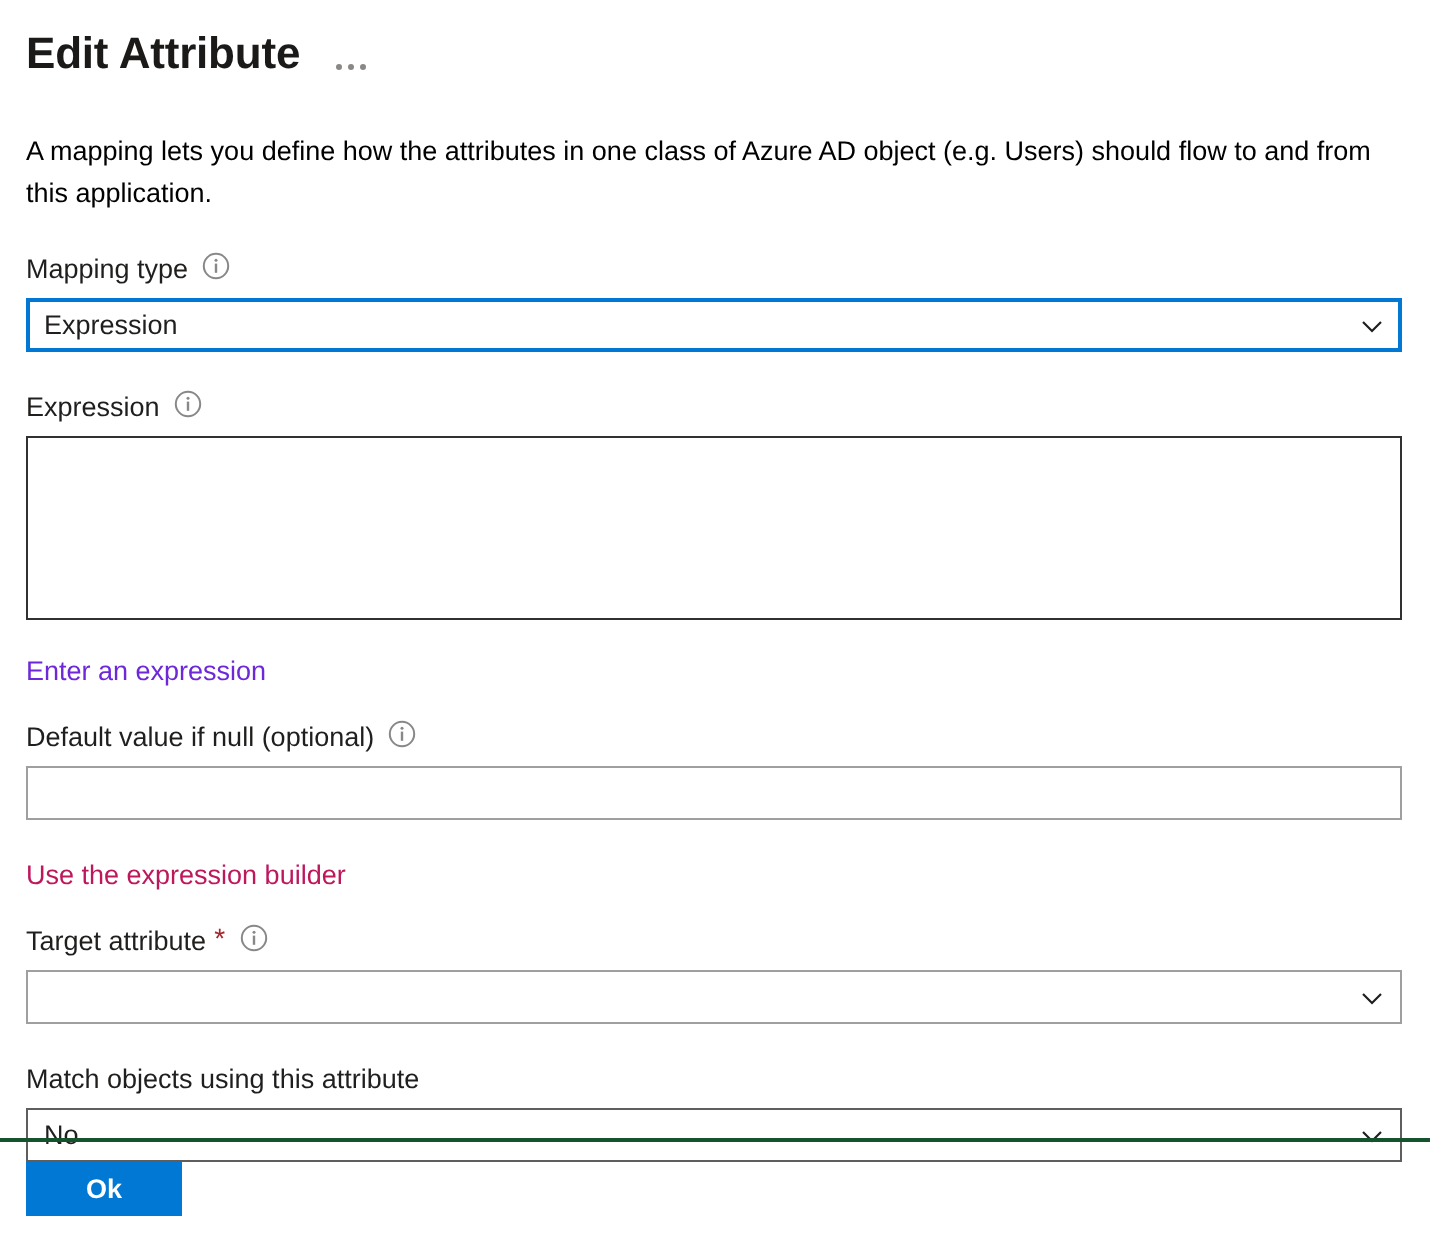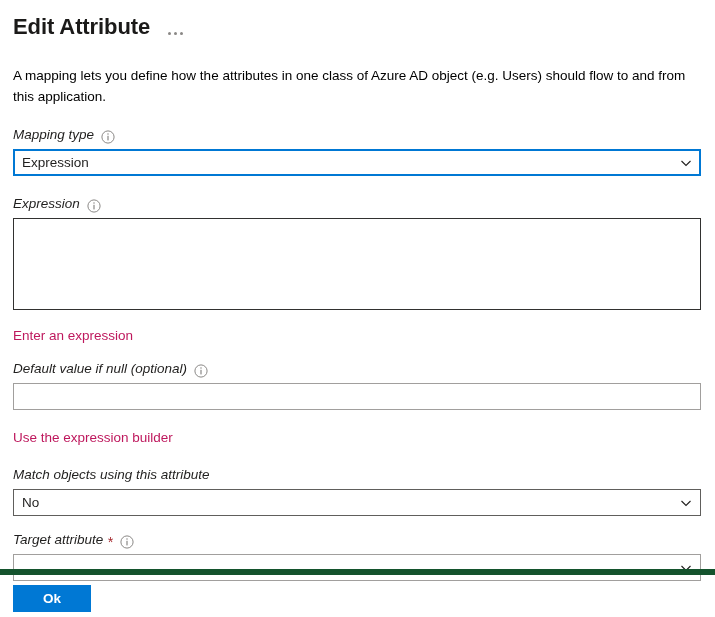--- a/index.html
+++ b/index.html
@@ -64,26 +64,25 @@
     margin: 17px 0 0 0;
     max-width: 680px;
   }
 
   
   .field-block { margin-top: 19px; }
   .field-block.tight { margin-top: 15px; }
 
   .field-label {
     display: flex;
-    align-items: flex-end;
+    align-items: flex-start;
     font-size: 13.5px;
     line-height: 18px;
     color: #201f1e;
     margin-bottom: 5px;
-    font-style: italic;
   }
   .req-star {
     color: #a4262c;
     margin-left: 4px;
     font-size: 14px;
     line-height: 14px;
   }
 
   .info-icon {
     display: inline-flex;
@@ -148,42 +147,42 @@
     color: #201f1e;
     padding: 6px 8px;
     resize: none;
     outline: none;
     display: block;
   }
 
   .helper-text {
     font-size: 13.5px;
     line-height: 18px;
-    color: #be185d;
+    color: #6d28d9;
     margin-top: 17px;
   }
 
   .link {
     display: inline-block;
     font-size: 13.5px;
     line-height: 18px;
     color: #be185d;
     text-decoration: none;
     margin-top: 19px;
     cursor: pointer;
   }
 
   
   .footer {
     position: absolute;
     left: 0;
     right: 0;
     bottom: 0;
     height: 48px;
-    border-top: 6px solid #14532d;
+    border-top: 2px solid #14532d;
     padding: 10px 13px;
   }
   .ok-button {
     width: 78px;
     height: 27px;
     background: #0078d4;
     color: #ffffff;
     border: 1px solid #0078d4;
     font-family: "Liberation Sans", sans-serif;
     font-size: 13.5px;
@@ -263,35 +262,20 @@
     </div>
     <div class="text-input light">
       <span class="value"></span>
     </div>
   </div>
 
   
   <a class="link">Use the expression builder</a>
 
   
-  <div class="field-block">
-    <div class="field-label">
-      <span>Match objects using this attribute</span>
-    </div>
-    <div class="select-box">
-      <span class="value">No</span>
-      <span class="chevron">
-        <svg width="12" height="12" viewBox="0 0 12 12">
-          <path d="M1.5 4 L6 8.5 L10.5 4" fill="none" stroke="#201f1e" stroke-width="1.1"></path>
-        </svg>
-      </span>
-    </div>
-  </div>
-
-  
   <div class="field-block tight">
     <div class="field-label">
       <span>Target attribute</span>
       <span class="req-star">*</span>
       <span class="info-icon">
         <svg width="14" height="14" viewBox="0 0 14 14">
           <circle cx="7" cy="7" r="6.1" fill="none" stroke="#8a8886" stroke-width="1"></circle>
           <circle cx="7" cy="4.1" r="0.75" fill="#8a8886"></circle>
           <rect x="6.4" y="5.8" width="1.2" height="4.6" fill="#8a8886"></rect>
         </svg>
@@ -301,17 +285,32 @@
       <span class="value"></span>
       <span class="chevron">
         <svg width="12" height="12" viewBox="0 0 12 12">
           <path d="M1.5 4 L6 8.5 L10.5 4" fill="none" stroke="#201f1e" stroke-width="1.1"></path>
         </svg>
       </span>
     </div>
   </div>
 
   
+  <div class="field-block">
+    <div class="field-label">
+      <span>Match objects using this attribute</span>
+    </div>
+    <div class="select-box">
+      <span class="value">No</span>
+      <span class="chevron">
+        <svg width="12" height="12" viewBox="0 0 12 12">
+          <path d="M1.5 4 L6 8.5 L10.5 4" fill="none" stroke="#201f1e" stroke-width="1.1"></path>
+        </svg>
+      </span>
+    </div>
+  </div>
+
+  
   <div class="footer">
     <button class="ok-button">Ok</button>
   </div>
 
 </div>
 
 </body></html>

